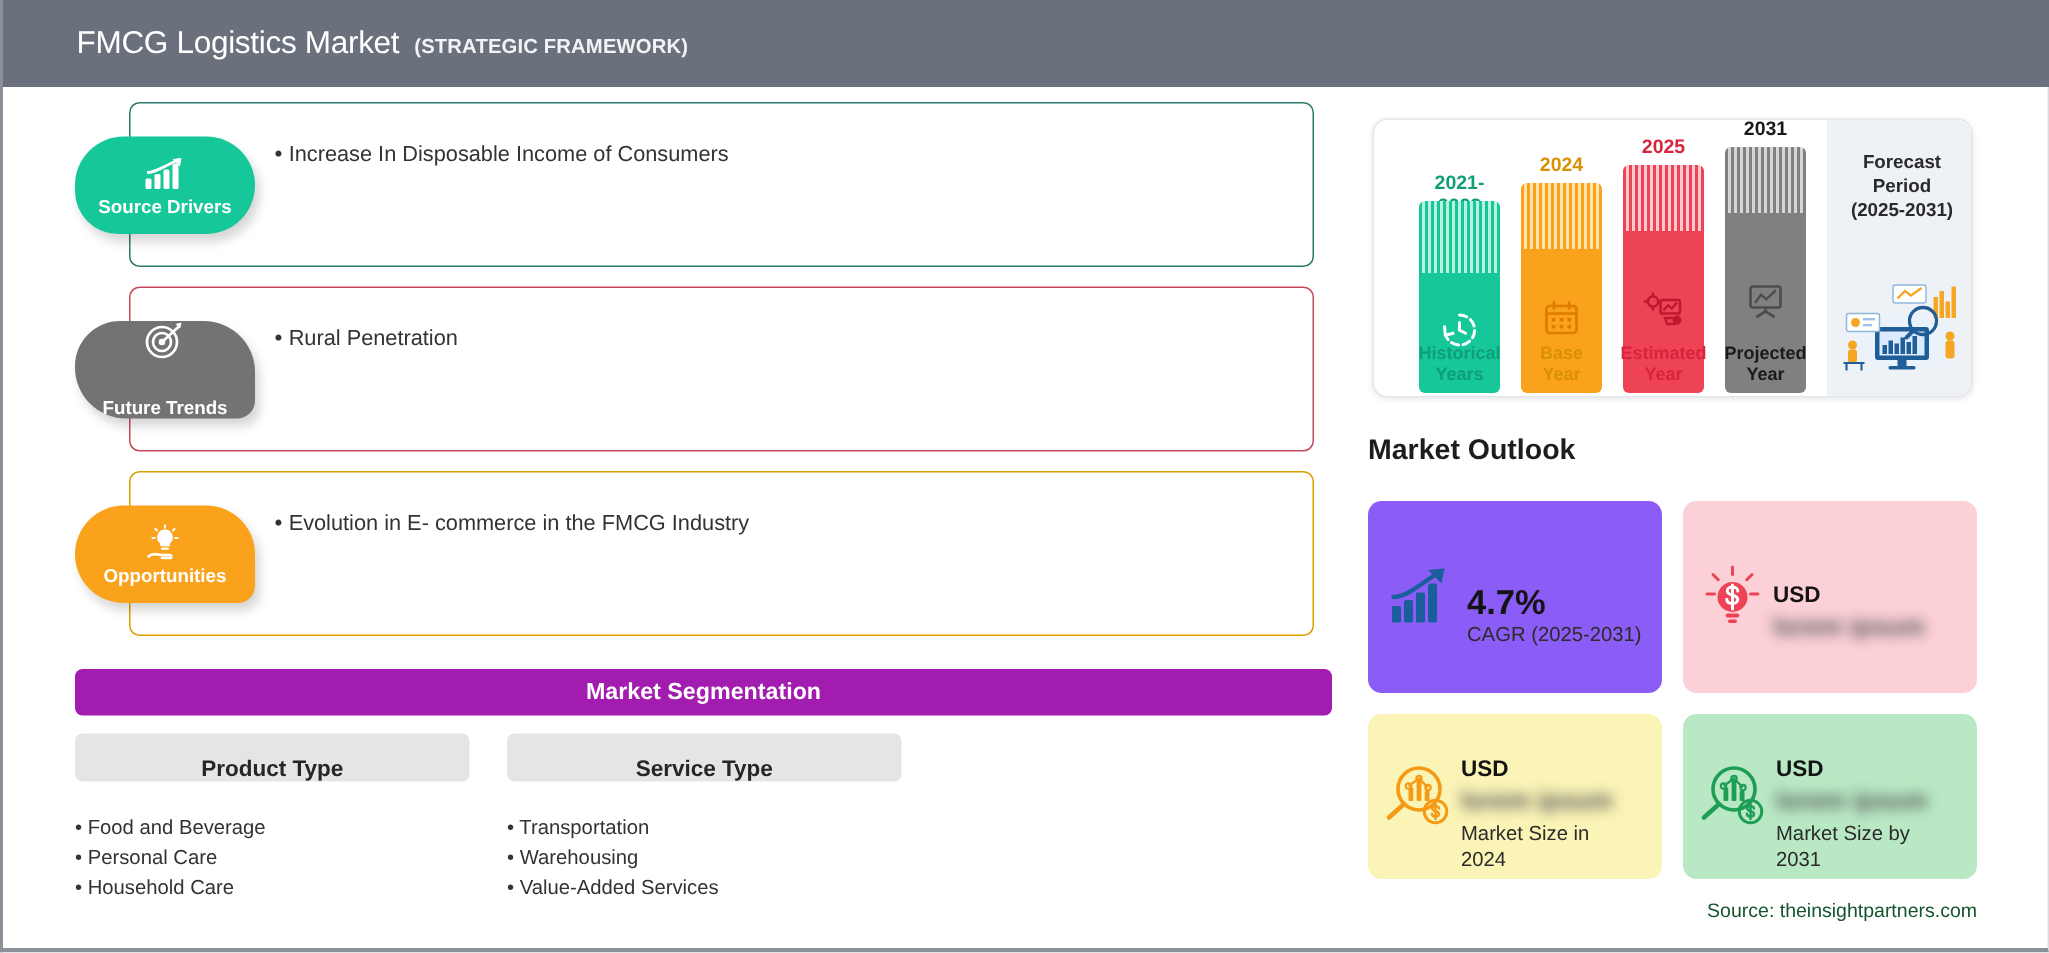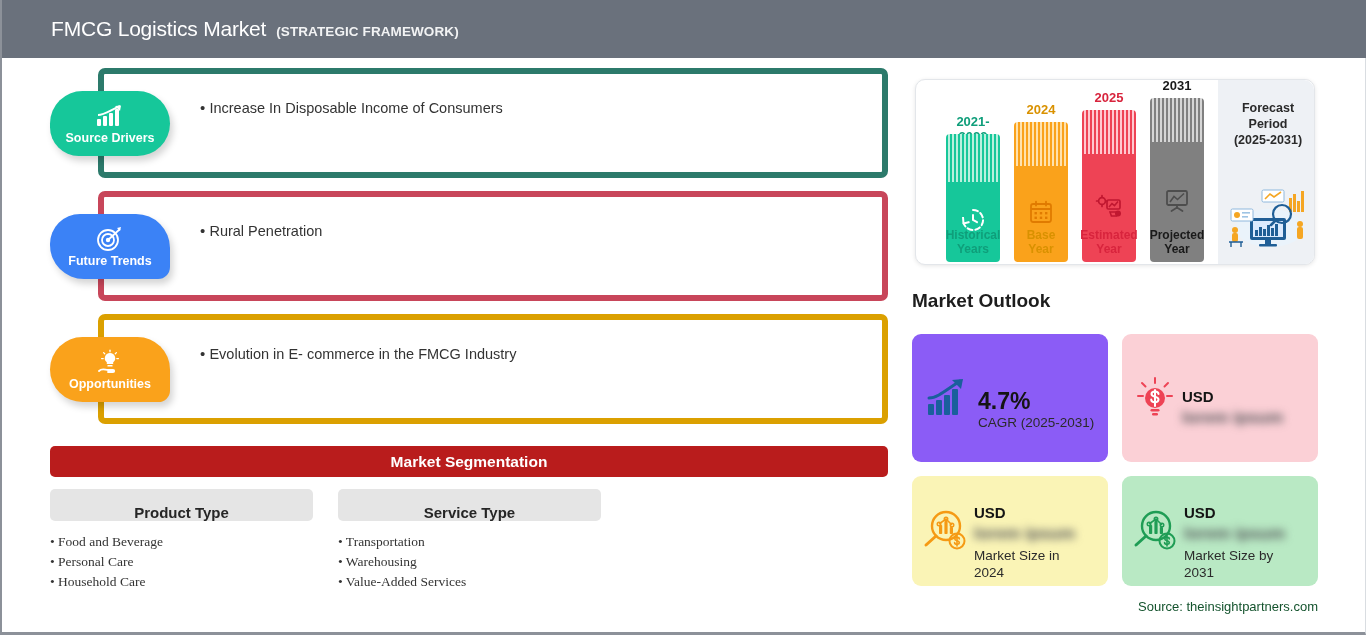--- a/index.html
+++ b/index.html
@@ -64,22 +64,22 @@
     width: 20px; height: 20px;
     border: 2.5px solid #ffffff; border-radius: 50%;
     border-bottom-color: transparent;
   }
 
   
   .left-col { position: absolute; left: 0; top: 58px; width: 900px; height: 577px; }
 
   .factor-row { position: absolute; left: 0; width: 900px; }
   .factor-box {
-    position: absolute; left: 96px; width: 790px;
-    background: #ffffff; border: 6px solid #f97316;
+    position: absolute; left: 84px; width: 790px;
+    background: #ffffff; border: 1px solid #f97316;
     border-radius: 7px;
   }
   .factor-box.green  { border-color: #2c7a6b; }
   .factor-box.red    { border-color: #c8465a; }
   .factor-box.orange { border-color: #dba000; }
 
   .factor-bullet {
     position: absolute; left: 96px; top: 24px;
     font-size: 14.5px; color: #333333; line-height: 1.3;
   }
@@ -88,47 +88,47 @@
   .badge {
     position: absolute; left: 48px;
     width: 120px; height: 65px;
     border-radius: 34px 34px 34px 34px;
     display: flex; flex-direction: column;
     align-items: center; justify-content: center;
     box-shadow: 3px 5px 7px rgba(0,0,0,0.17);
     color: #ffffff;
   }
   .badge.green  { background: #16c79a; border-bottom-left-radius: 30px; }
-  .badge.red    { background: #3b82f6; border-top-left-radius: 30px; border-bottom-right-radius: 12px; }
+  .badge.red    { background: #737373; border-top-left-radius: 30px; border-bottom-right-radius: 12px; justify-content: space-between; }
   .badge.orange { background: #faa21b; border-bottom-right-radius: 12px; }
   .badge-icon { height: 26px; display: flex; align-items: center; justify-content: center; }
   .badge-label {
     font-size: 12.5px; font-weight: bold; color: #ffffff;
     margin-top: 2px; white-space: nowrap;
   }
 
   
   .seg-header {
     position: absolute; left: 48px; top: 388px;
     width: 838px; height: 31px;
-    background: #b91c1c; border-radius: 5px;
+    background: #a21caf; border-radius: 5px;
     display: flex; align-items: center; justify-content: center;
   }
   .seg-header span { color: #ffffff; font-size: 15.5px; font-weight: bold; }
 
   .seg-col { position: absolute; top: 431px; }
   .seg-col.c1 { left: 48px; }
   .seg-col.c2 { left: 336px; }
   .seg-col-head {
     width: 263px; height: 32px;
     background: #e5e5e5; border-radius: 5px;
     display: flex; align-items: flex-end; justify-content: center;
   }
   .seg-col-head span { font-size: 15px; font-weight: bold; color: #262626; }
-  .seg-list { margin-top: 11px; font-family: Liberation Serif, serif; }
+  .seg-list { margin-top: 21px; }
   .seg-list li {
     list-style: none; font-size: 13.5px; color: #333333;
     line-height: 20px; white-space: nowrap;
   }
   .seg-list li::before { content: "• "; }
 
   
   .right-col { position: absolute; left: 900px; top: 58px; width: 466px; height: 577px; }
 
   

